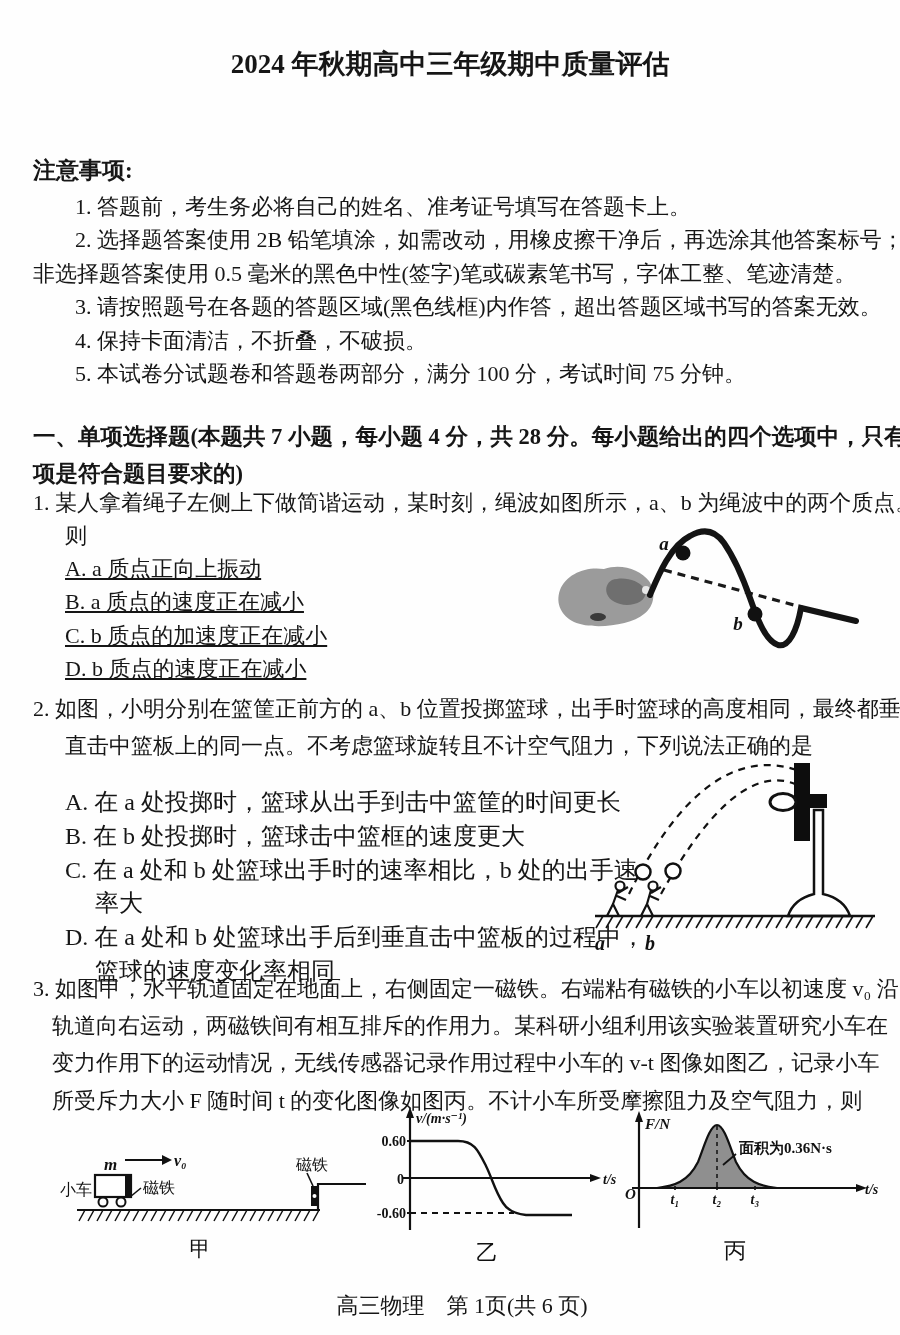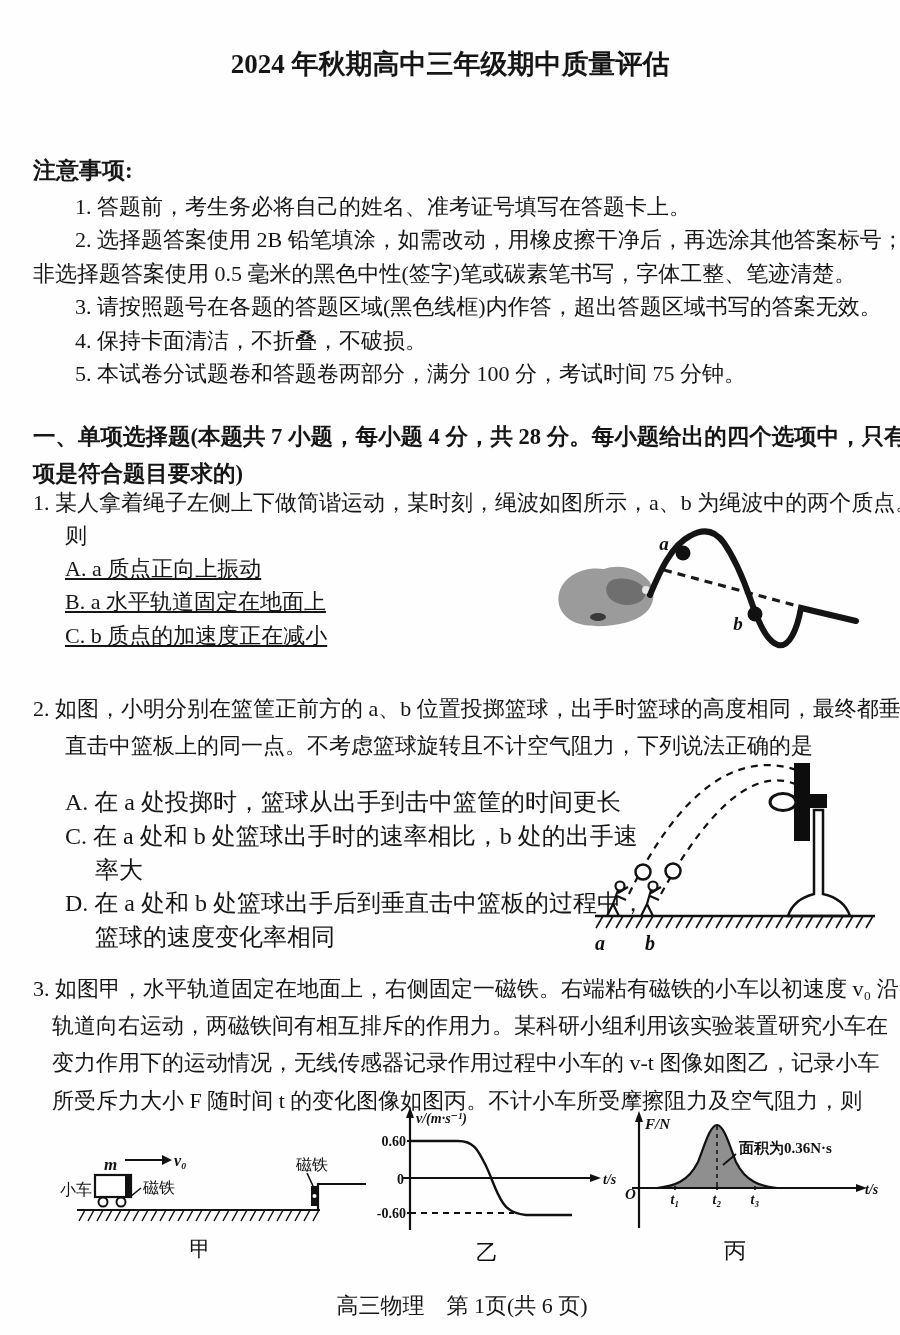--- a/index.html
+++ b/index.html
@@ -55,22 +55,23 @@
     <div class="line">一、单项选择题(本题共 7 小题，每小题 4 分，共 28 分。每小题给出的四个选项中，只有一</div>
     <div class="line">项是符合题目要求的)</div>
   </div>
 
   <div class="abs q1">
     <div class="line">1. 某人拿着绳子左侧上下做简谐运动，某时刻，绳波如图所示，a、b 为绳波中的两个质点。</div>
     <div class="line pl32">则</div>
   </div>
   <div class="abs q1opts">
     <div class="line">A. a 质点正向上振动</div>
-    <div class="line">B. a 水平轨道固定在地面上</div>
+    <div class="line">B. a 质点的速度正在减小</div>
     <div class="line">C. b 质点的加速度正在减小</div>
+    <div class="line">D. b 质点的速度正在减小</div>
   </div>
 
   <svg class="abs" style="left:552px;top:518px;" width="338" height="158" viewBox="0 0 338 158">
     <path d="M8,72 C14,56 34,48 52,51 C70,45 88,52 97,63 C104,73 103,88 92,96 C78,108 40,112 22,104 C10,98 3,86 8,72 Z" fill="#9b9b9b"></path>
     <path d="M60,62 C72,58 86,62 92,70 C96,76 92,84 82,86 C70,89 58,84 55,76 C53,70 55,65 60,62 Z" fill="#6f6f6f"></path>
     <ellipse cx="46" cy="99" rx="8" ry="4" fill="#3a3a3a"></ellipse>
     <circle cx="94" cy="72" r="4" fill="#e8e8e8"></circle>
     <line x1="112" y1="52" x2="253" y2="90" stroke="#1a1a1a" stroke-width="3.2" stroke-dasharray="8,6"></line>
     <path d="M98,77 C106,58 118,28 138,18 C150,11 162,11 172,25 C183,41 191,60 198,80 C206,103 214,123 226,127 C237,130 245,112 249,90 L304,103" fill="none" stroke="#141414" stroke-width="6" stroke-linecap="round"></path>
     <circle cx="131" cy="35" r="7.5" fill="#111"></circle>
@@ -78,20 +79,21 @@
     <text x="112" y="32" text-anchor="middle" font-size="19" class="it bold">a</text>
     <text x="186" y="112" text-anchor="middle" font-size="19" class="it bold">b</text>
   </svg>
 
   <div class="abs q2">
     <div class="line">2. 如图，小明分别在篮筐正前方的 a、b 位置投掷篮球，出手时篮球的高度相同，最终都垂</div>
     <div class="line pl32">直击中篮板上的同一点。不考虑篮球旋转且不计空气阻力，下列说法正确的是</div>
   </div>
   <div class="abs q2opts">
     <div class="line">A. 在 a 处投掷时，篮球从出手到击中篮筐的时间更长</div>
+    <div class="line">B. 在 b 处投掷时，篮球击中篮框的速度更大</div>
     <div class="line">C. 在 a 处和 b 处篮球出手时的速率相比，b 处的出手速</div>
     <div class="line pl30">率大</div>
     <div class="line">D. 在 a 处和 b 处篮球出手后到垂直击中篮板的过程中，</div>
     <div class="line pl30">篮球的速度变化率相同</div>
   </div>
 
   <svg class="abs" style="left:583px;top:758px;" width="307" height="202" viewBox="0 0 307 202">
     <path d="M231,52 H240 V136 C253,139 263,146 267,158 H205 C209,146 219,139 231,136 Z" fill="#fff" stroke="#111" stroke-width="2.5"></path>
     <path d="M46,136 Q122,-18 214,12" fill="none" stroke="#111" stroke-width="2.2" stroke-dasharray="7,6"></path>
     <path d="M78,136 Q152,2 212,26" fill="none" stroke="#111" stroke-width="2.2" stroke-dasharray="7,6"></path>

